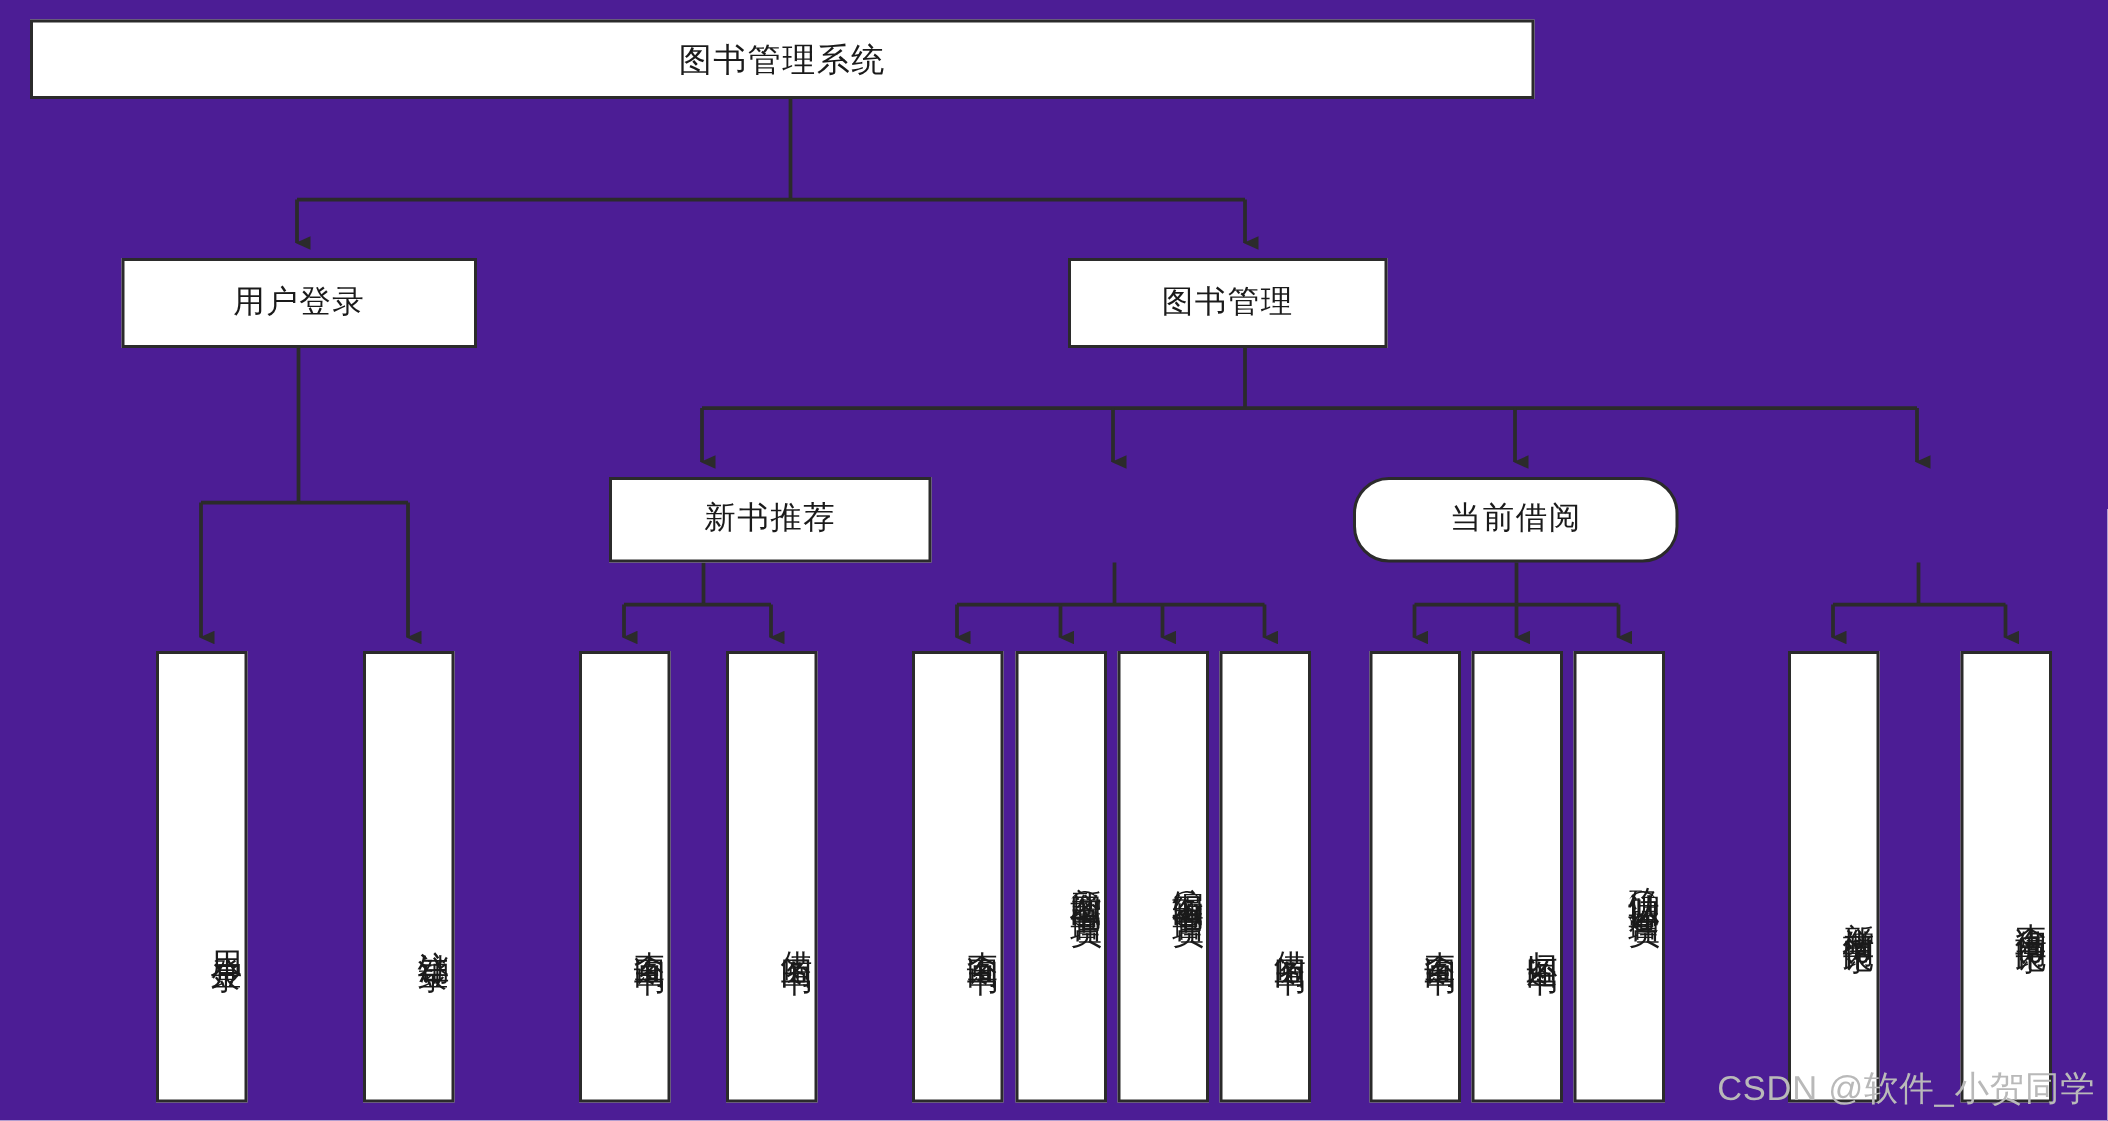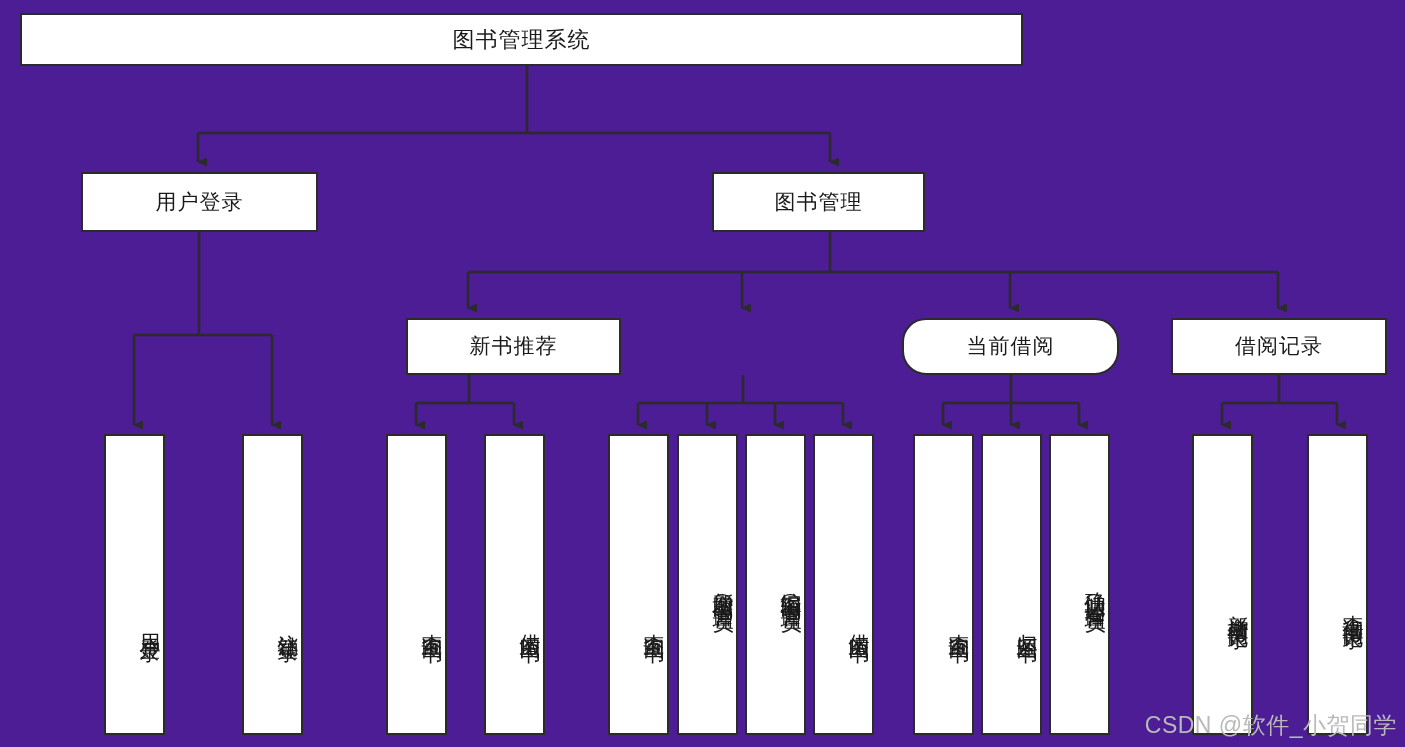--- a/index.html
+++ b/index.html
@@ -126,23 +126,20 @@
   <div class="node horiz" style="left:712px; top:172px; width:213px; height:60px;">
     <span>图书管理</span>
   </div>
 
   <div class="node horiz" style="left:362px; top:318px; width:215px; height:57px;margin-left:44px;">
     <span>新书推荐</span>
   </div>
   <div class="node horiz" style="left:902px; top:318px; width:217px; height:57px;border-radius:24px;">
     <span>当前借阅</span>
   </div>
-  <div class="node horiz" style="left:1171px; top:318px; width:216px; height:57px;">
-    <span>借阅记录</span>
-  </div>
 
   <div class="node vert" style="left:104px; top:434px; width:61px; height:301px; padding-top:76px;">
     <span>用户登录</span>
   </div>
   <div class="node vert" style="left:242px; top:434px; width:61px; height:301px; padding-top:76px;">
     <span>注销登录</span>
   </div>
 
   <div class="node vert" style="left:386px; top:434px; width:61px; height:301px; padding-top:76px;">
     <span>查询图书</span>

